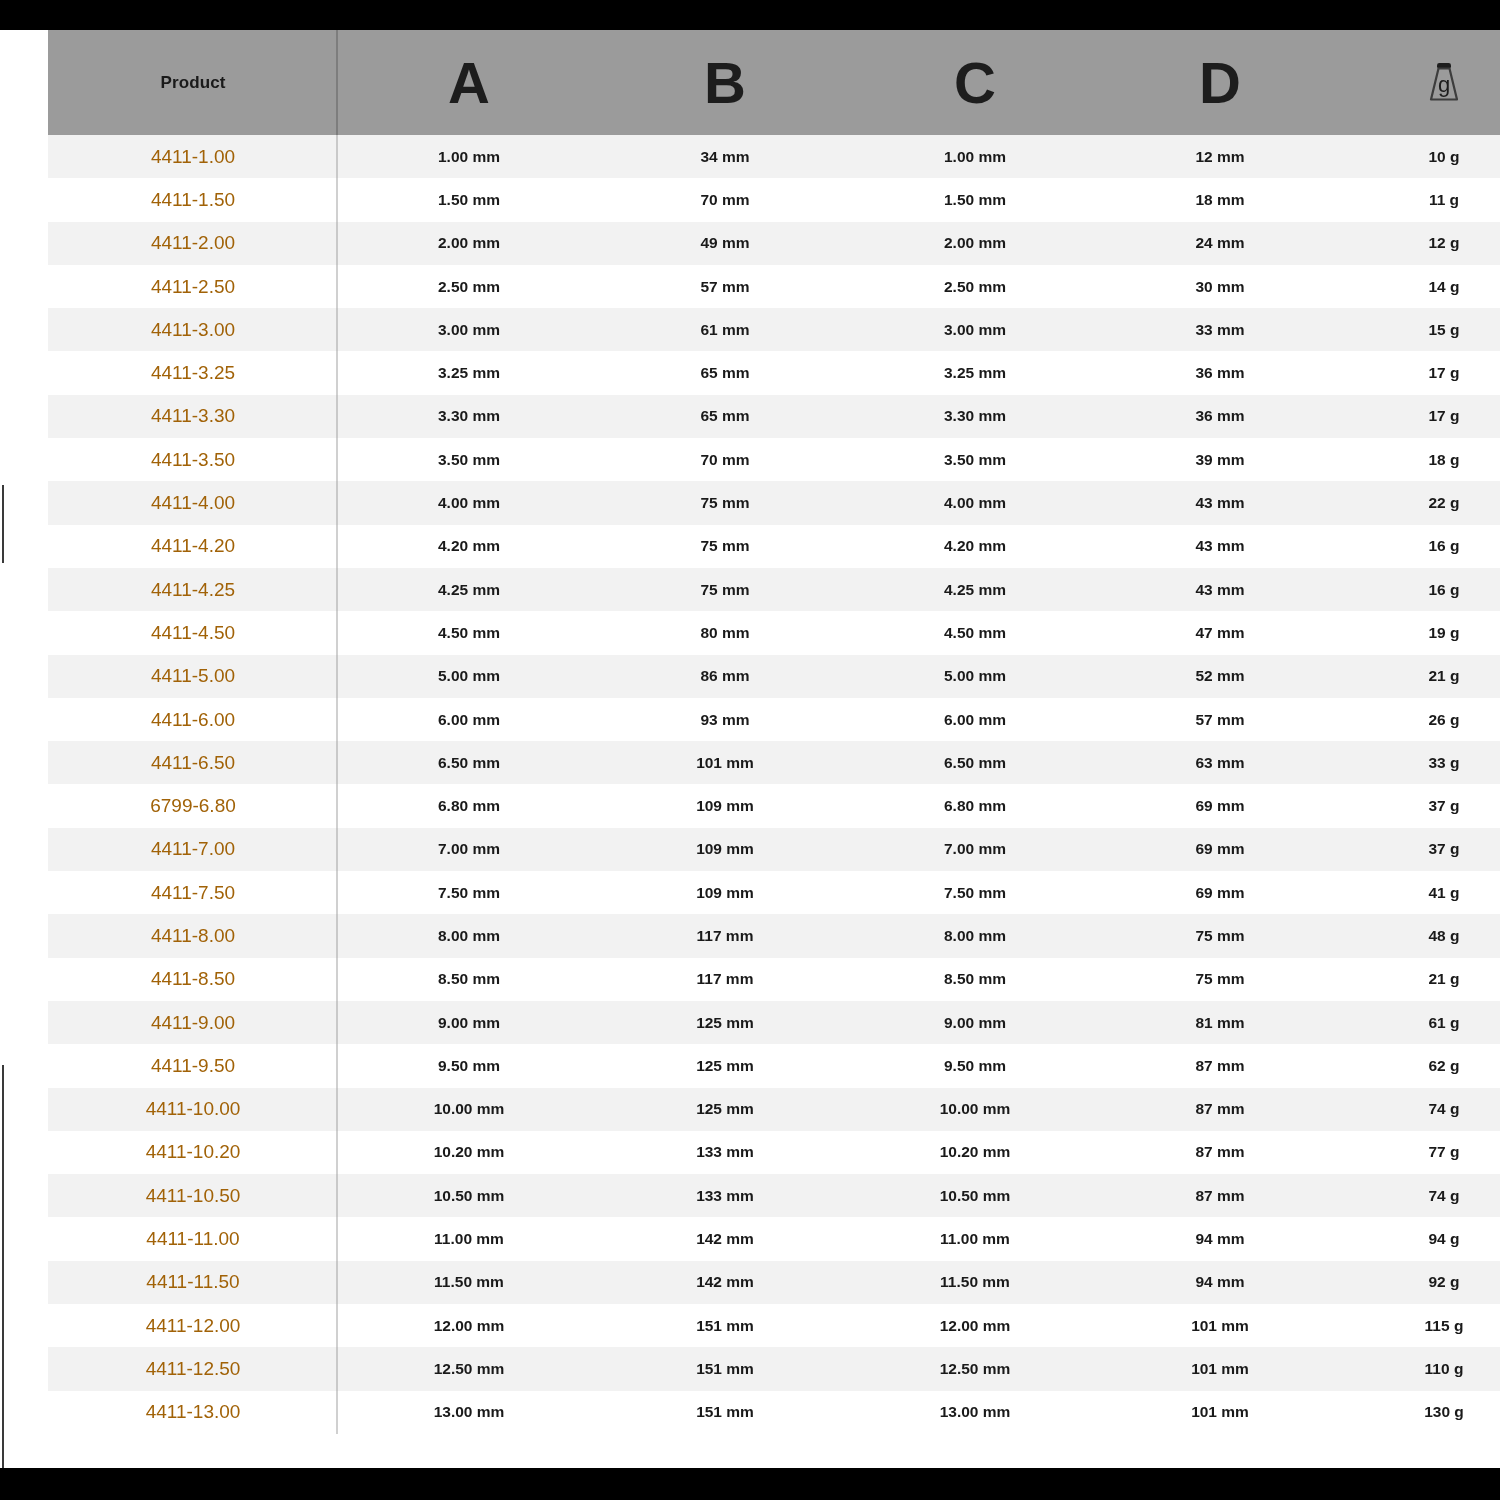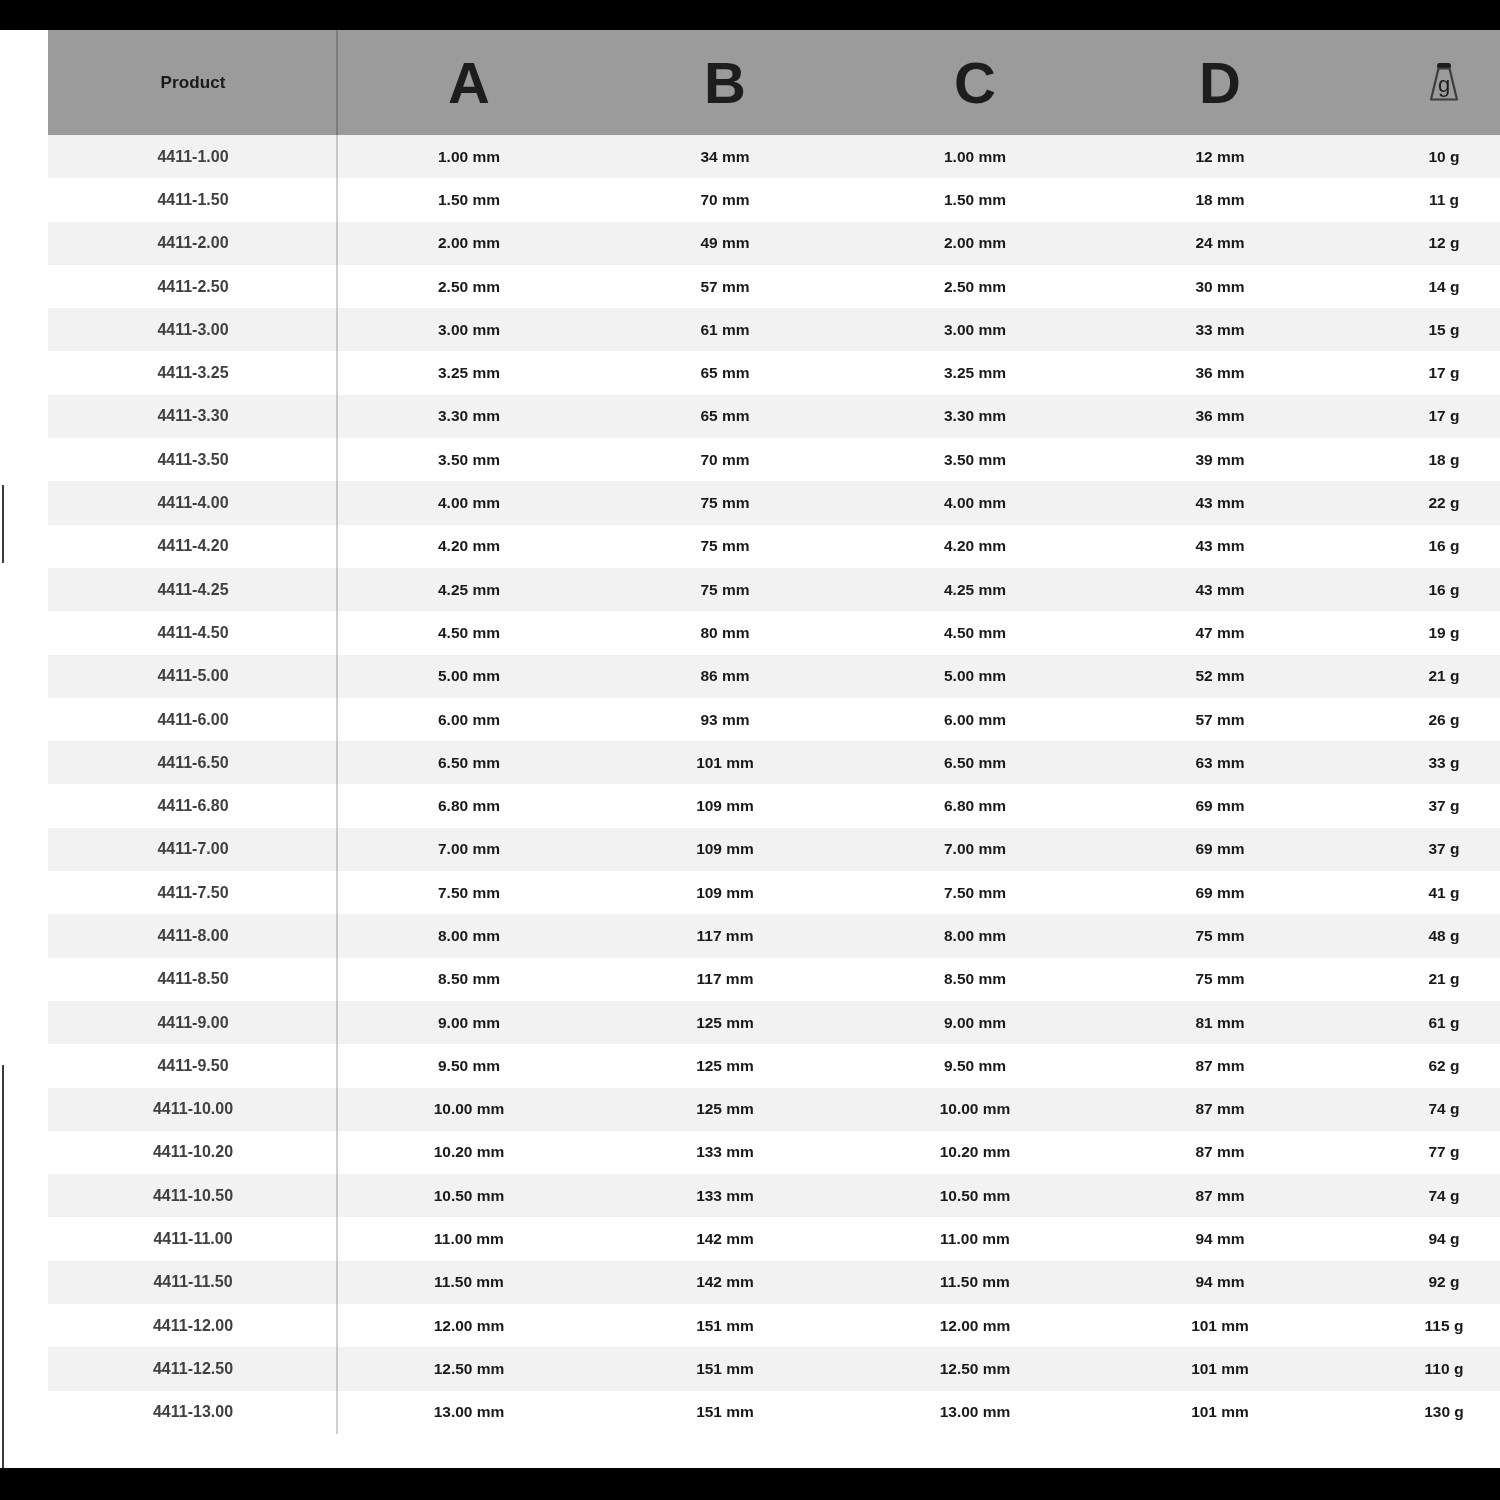--- a/index.html
+++ b/index.html
@@ -111,23 +111,23 @@
     vertical-align: middle;
     padding: 0;
     border: none;
     white-space: nowrap;
   }
 
   tbody tr:nth-child(odd)  { background: #f2f2f2; }
   tbody tr:nth-child(even) { background: #ffffff; }
 
   td.cell-product {
-    color: #404040;
-    font-weight: 700;
-    font-size: 16px;
+    color: #a16207;
+    font-weight: 400;
+    font-size: 19px;
     position: relative;
   }
   td.cell-product::after {
     content: "";
     position: absolute;
     top: 0; right: 0;
     width: 2px; height: 100%;
     background: rgba(150,150,150,.45);
   }
 
@@ -289,21 +289,21 @@
           </tr>
           <tr>
             <td class="cell-product">4411-6.50</td>
             <td class="cell-value">6.50 mm</td>
             <td class="cell-value">101 mm</td>
             <td class="cell-value">6.50 mm</td>
             <td class="cell-value">63 mm</td>
             <td class="cell-value">33 g</td>
           </tr>
           <tr>
-            <td class="cell-product">4411-6.80</td>
+            <td class="cell-product">6799-6.80</td>
             <td class="cell-value">6.80 mm</td>
             <td class="cell-value">109 mm</td>
             <td class="cell-value">6.80 mm</td>
             <td class="cell-value">69 mm</td>
             <td class="cell-value">37 g</td>
           </tr>
           <tr>
             <td class="cell-product">4411-7.00</td>
             <td class="cell-value">7.00 mm</td>
             <td class="cell-value">109 mm</td>

